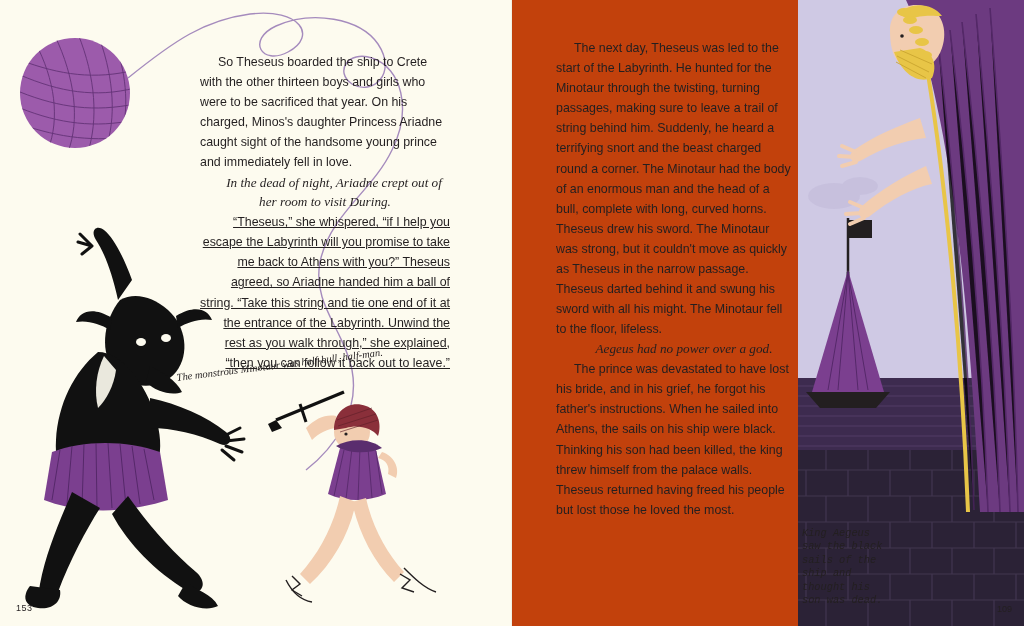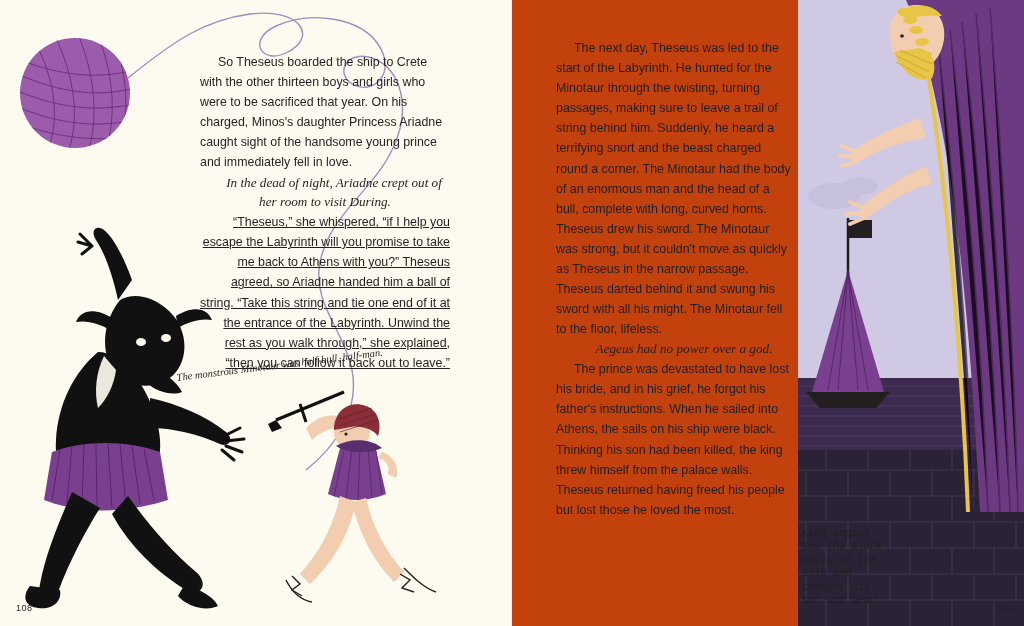--- a/index.html
+++ b/index.html
@@ -281,21 +281,21 @@
         <g stroke="#231f20" stroke-width="1.4" fill="none">
           <path d="M292 576 l 8 8 l -8 6 l 10 6"></path>
           <path d="M286 580 C 292 592, 300 600, 312 602"></path>
           <path d="M400 574 l 10 6 l -8 8 l 12 4"></path>
           <path d="M404 568 C 414 578, 424 588, 436 592"></path>
         </g>
       </g>
     </svg>
 
     <div class="caption-diag">The monstrous Minotaur was half-bull, half-man.</div>
-    <div class="folio folio-left">108</div>
+    <div class="folio folio-left">153</div>
   </div>
 
   <div class="page-right">
 
     <div class="col-text col-right-text">
       <p>The next day, Theseus was led to the start of the Labyrinth. He hunted for the Minotaur through the twisting, turning passages, making sure to leave a trail of string behind him. Suddenly, he heard a terrifying snort and the beast charged round a corner. The Minotaur had the body of an enormous man and the head of a bull, complete with long, curved horns. Theseus drew his sword. The Minotaur was strong, but it couldn't move as quickly as Theseus in the narrow passage. Theseus darted behind it and swung his sword with all his might. The Minotaur fell to the floor, lifeless.</p>
       <p class="pullquote">Aegeus had no power over a god.</p>
       <p>The prince was devastated to have lost his bride, and in his grief, he forgot his father's instructions. When he sailed into Athens, the sails on his ship were black. Thinking his son had been killed, the king threw himself from the palace walls. Theseus returned having freed his people but lost those he loved the most.</p>
     </div>
 

